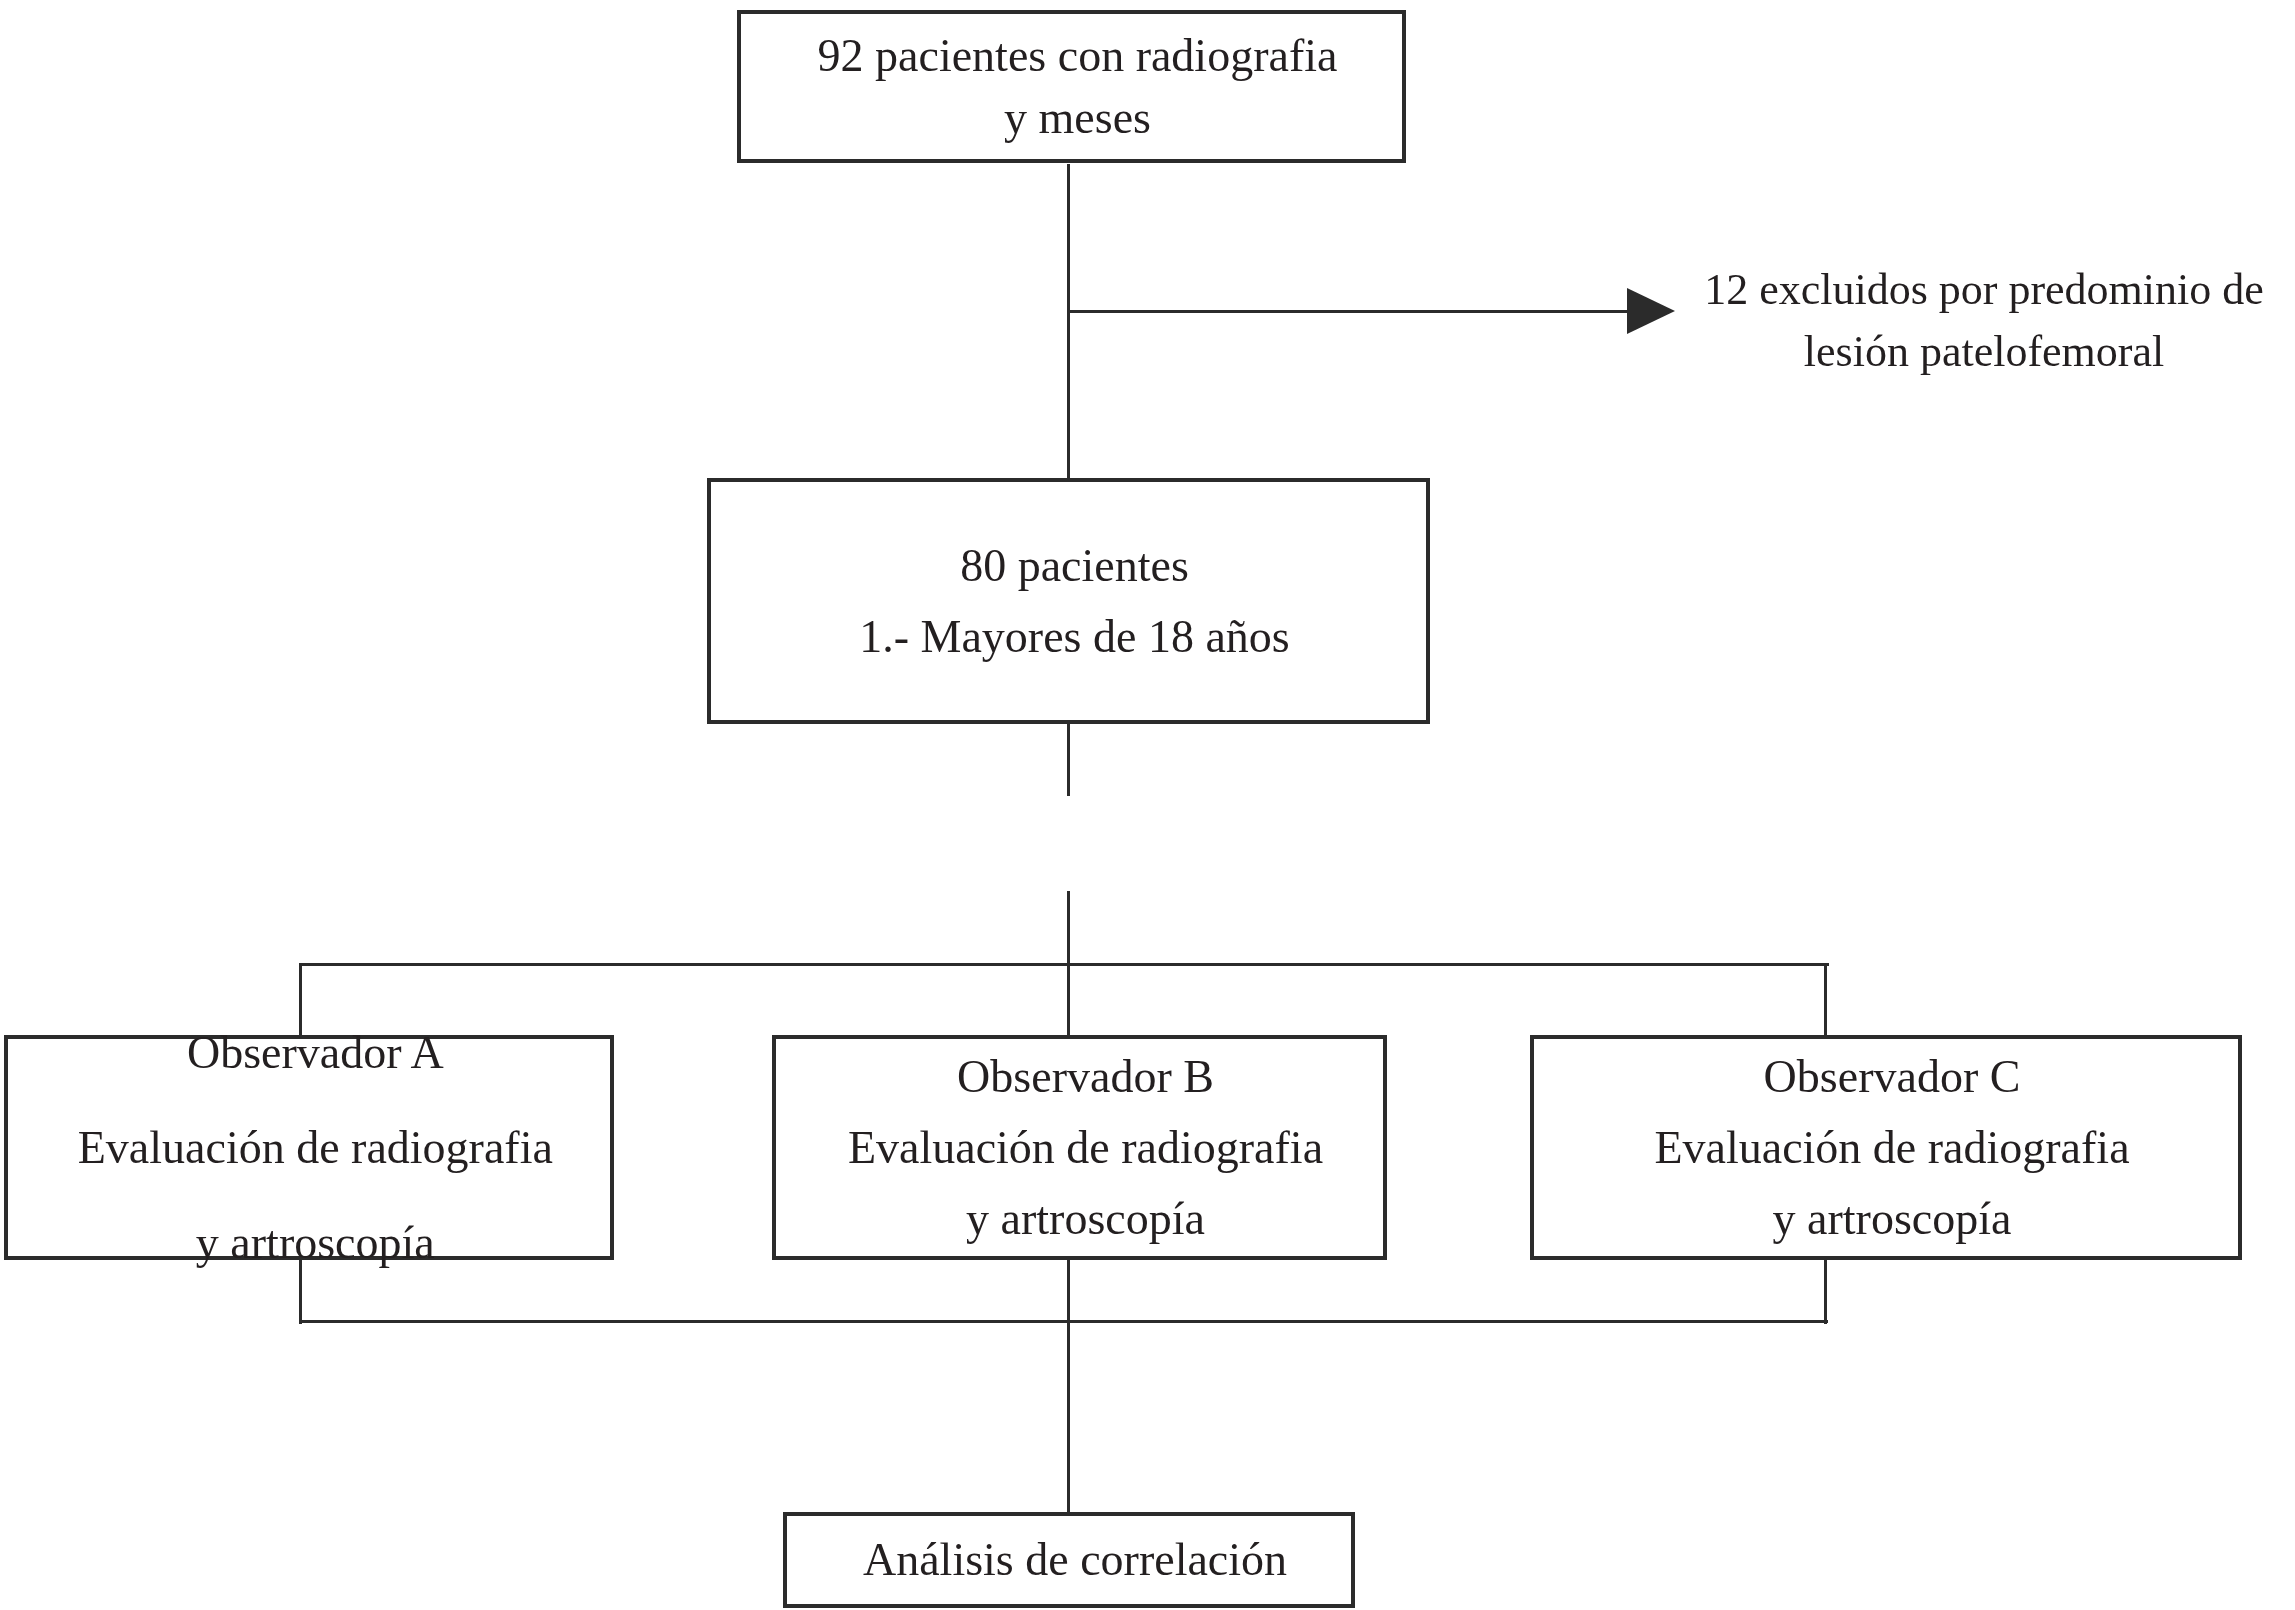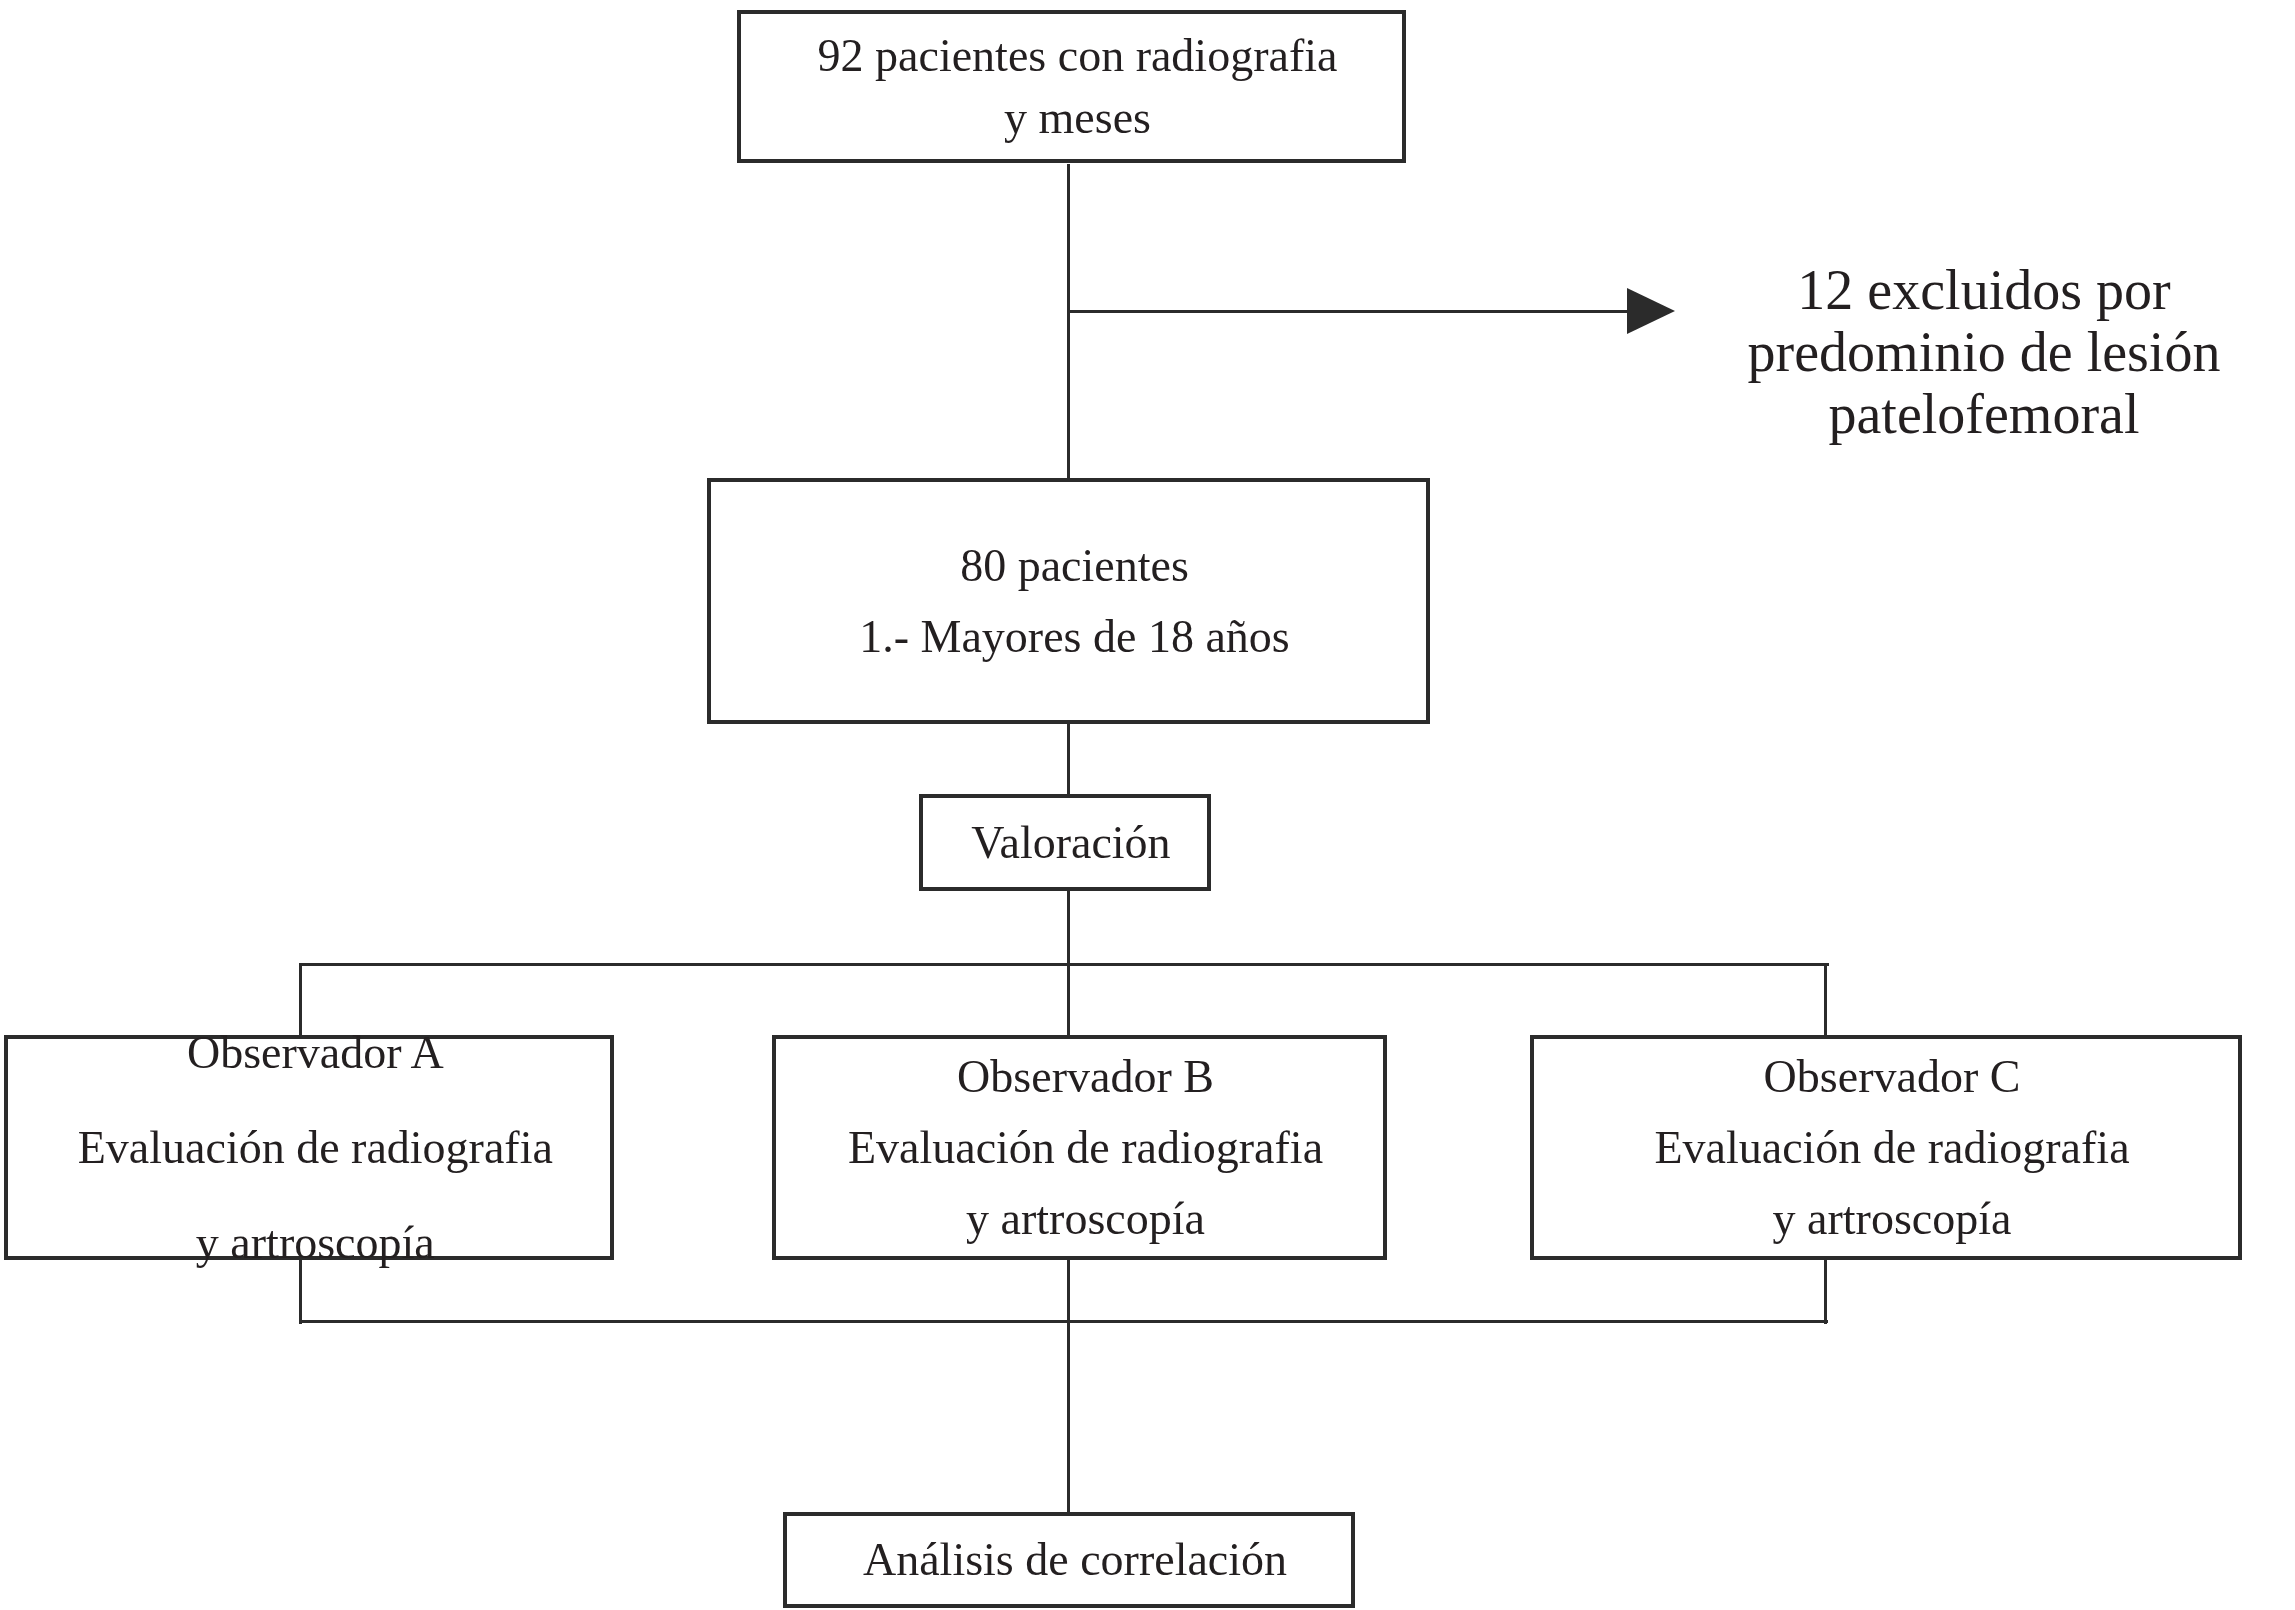--- a/index.html
+++ b/index.html
@@ -50,21 +50,21 @@
   #conn-stub-top-left   { left: 299px;  top: 963px; width: 3.4px;    height: 74px; }
   #conn-stub-top-right  { left: 1824px; top: 963px; width: 3.4px;    height: 74px; }
   #conn-stub-bot-left   { left: 299px;  top: 1260px; width: 3.4px;    height: 64px; }
   #conn-stub-bot-right  { left: 1824px; top: 1260px; width: 3.4px;    height: 64px; }
   #conn-join-bottom     { left: 299px;  top: 1320px; width: 1529px; height: 3.4px;  }
   #conn-analysis-down   { left: 1067px; top: 1260px; width: 3.4px;    height: 254px; }
 
   .float-label {
     position: absolute;
     text-align: center;
-    font-size: 56px;
+    font-size: 44px;
     line-height: 62px;
   }
   #label-exclusion { left: 1683px; top: 259px; width: 602px; }
 </style>
 </head>
 <body>
 
 <div class="canvas">
 
   <div class="connector" id="conn-initial-down"></div>
@@ -88,23 +88,20 @@
   <div class="float-label" id="label-exclusion">
     <span class="nl">12 excluidos por predominio</span>
     <span class="nl">de lesión patelofemoral</span>
   </div>
 
   <div class="node" id="node-included">
     <span class="nl">80 pacientes</span>
     <span class="nl">1.- Mayores de 18 años</span>
   </div>
 
-  <div class="node" id="node-valoracion">
-    <span class="nl">Valoración</span>
-  </div>
 
   <div class="node" id="node-observer-a">
     <span class="nl">Observador A</span>
     <span class="nl">Evaluación de radiografia</span>
     <span class="nl">y artroscopía</span>
   </div>
 
   <div class="node" id="node-observer-b">
     <span class="nl">Observador B</span>
     <span class="nl">Evaluación de radiografia</span>

